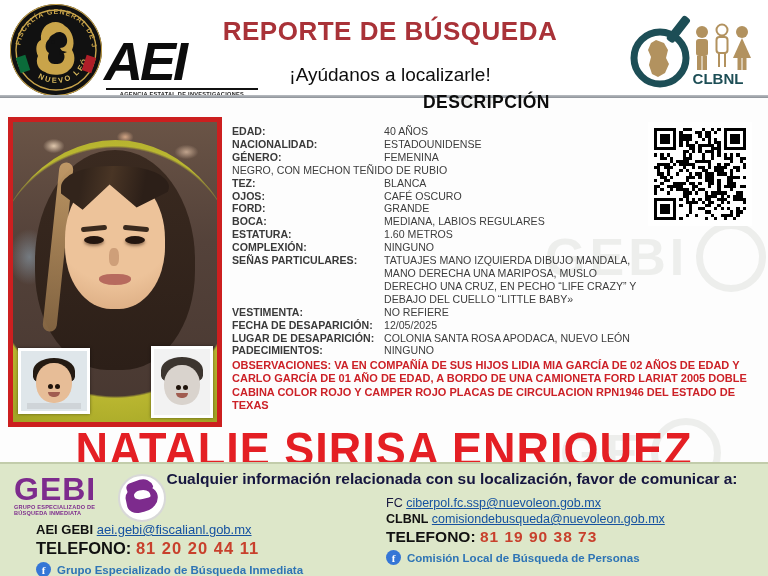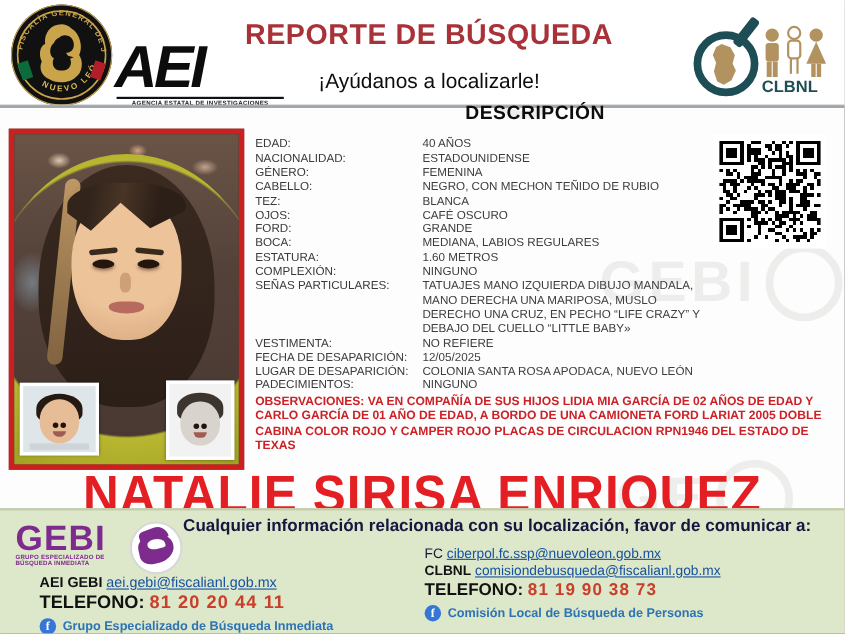--- a/index.html
+++ b/index.html
@@ -54,21 +54,21 @@
   .kid-hair{position:absolute;left:50%;top:12%;transform:translateX(-50%);width:42px;height:26px;border-radius:50% 50% 30% 30%;background:#241a12;}
   .inset.right .kid-hair{background:#3c352f;}
   .kid-eye{position:absolute;width:5px;height:5px;border-radius:50%;background:#20140c;top:52%;}
   .kid-eye.a{left:32%;} .kid-eye.b{right:32%;}
   .kid-mouth{position:absolute;left:50%;top:72%;transform:translateX(-50%);width:12px;height:5px;border-radius:0 0 10px 10px;background:#a05c50;}
   .kid-strip{position:absolute;left:6px;right:6px;bottom:2px;height:6px;background:#cfd4d8;}
   
   .desc-title{position:absolute;left:250px;top:92px;width:300px;text-align:right;font-size:17.5px;font-weight:bold;color:#0d0d0d;letter-spacing:.5px;}
   .rows{position:absolute;left:232px;top:125px;width:410px;}
   .drow{display:flex;font-size:10.6px;line-height:12.9px;color:#3d3d3d;}
-  .dlabel{flex:0 0 152px;font-weight:normal;color:#3a3a3a;white-space:nowrap;}
+  .dlabel{flex:0 0 152px;font-weight:bold;color:#3a3a3a;white-space:nowrap;}
   .dval{flex:1;}
   
   .qr-top{position:absolute;left:648px;top:122px;width:104px;height:104px;background:#fff;padding:6px;box-sizing:border-box;}
   .qr-top svg,.qr-bottom svg{width:100%;height:100%;display:block;}
   
   .obs{position:absolute;left:232px;top:359px;width:524px;font-size:11px;line-height:13.4px;font-weight:bold;color:#cc2127;}
   .name{position:absolute;left:0;top:424px;width:768px;text-align:center;font-size:45px;font-weight:bold;color:#e41f24;letter-spacing:1px;transform:scaleY(1.06);white-space:nowrap;}
   
   .footer{position:absolute;left:0;top:462px;width:768px;height:114px;background:#dde7c9;border-top:2px solid #c2ccab;}
   .headline{position:absolute;left:140px;top:6px;width:624px;text-align:center;font-size:15.5px;font-weight:bold;color:#16163f;}
@@ -202,21 +202,20 @@
       </div>
     <div class="drow">
         <span class="dlabel">NACIONALIDAD:</span>
         <span class="dval">ESTADOUNIDENSE</span>
       </div>
     <div class="drow">
         <span class="dlabel">GÉNERO:</span>
         <span class="dval">FEMENINA</span>
       </div>
     <div class="drow">
-        <span class="dlabel">CABELLO:</span>
         <span class="dval">NEGRO, CON MECHON TEÑIDO DE RUBIO</span>
       </div>
     <div class="drow">
         <span class="dlabel">TEZ:</span>
         <span class="dval">BLANCA</span>
       </div>
     <div class="drow">
         <span class="dlabel">OJOS:</span>
         <span class="dval">CAFÉ OSCURO</span>
       </div>
@@ -595,21 +594,21 @@
       <div class="fb-row">
         <span class="fb-ic">f</span>
         <span class="fb-txt">Grupo Especializado de Búsqueda Inmediata</span>
       </div>
     </div>
 
     <div class="col-right">
       <div class="line"><span>FC</span>
         <a class="mail" href="#">ciberpol.fc.ssp@nuevoleon.gob.mx</a></div>
       <div class="line"><span class="lbl-b">CLBNL</span>
-        <a class="mail" href="#">comisiondebusqueda@fiscalianl.gob.mx</a></div>
+        <a class="mail" href="#">comisiondebusqueda@nuevoleon.gob.mx</a></div>
       <div class="tel"><span>TELEFONO:</span>
         <span class="num">81 19 90 38 73</span></div>
       <div class="fb-row">
         <span class="fb-ic">f</span>
         <span class="fb-txt">Comisión Local de Búsqueda de Personas</span>
       </div>
     </div>
 
   </div>
 

